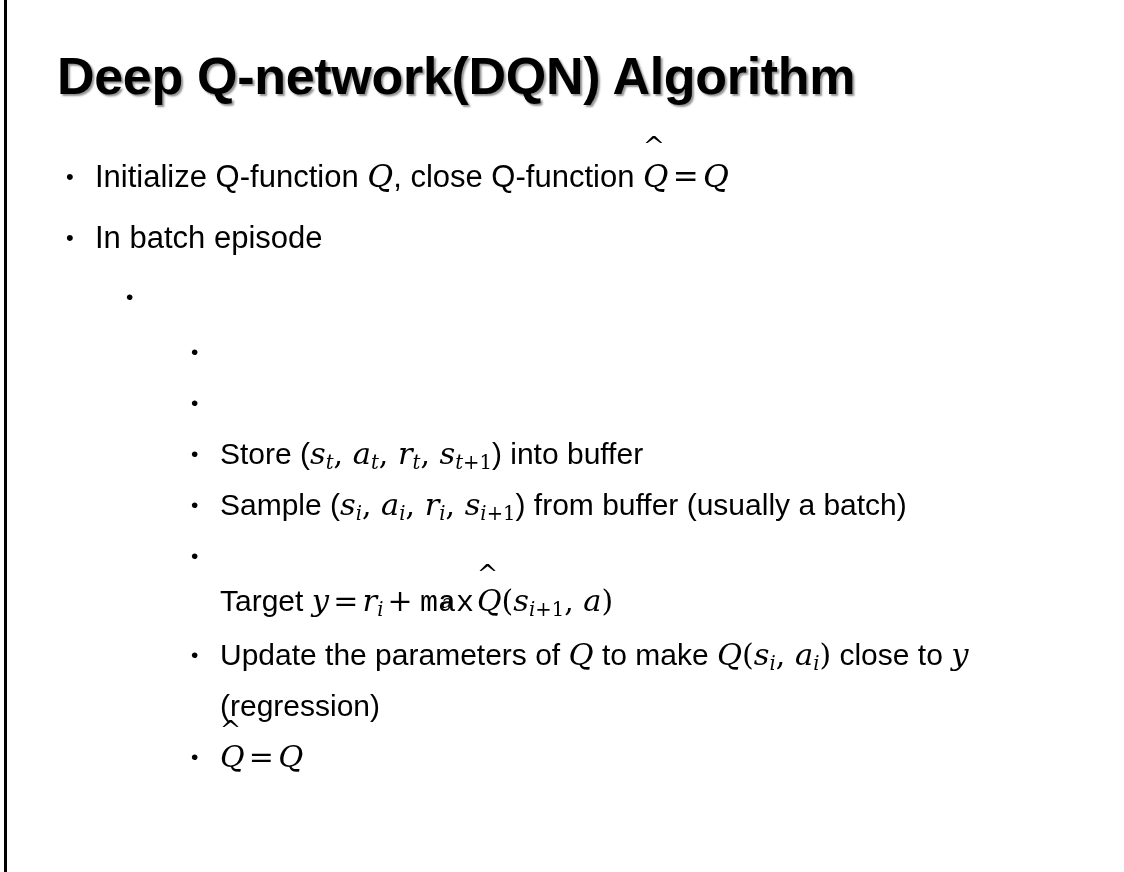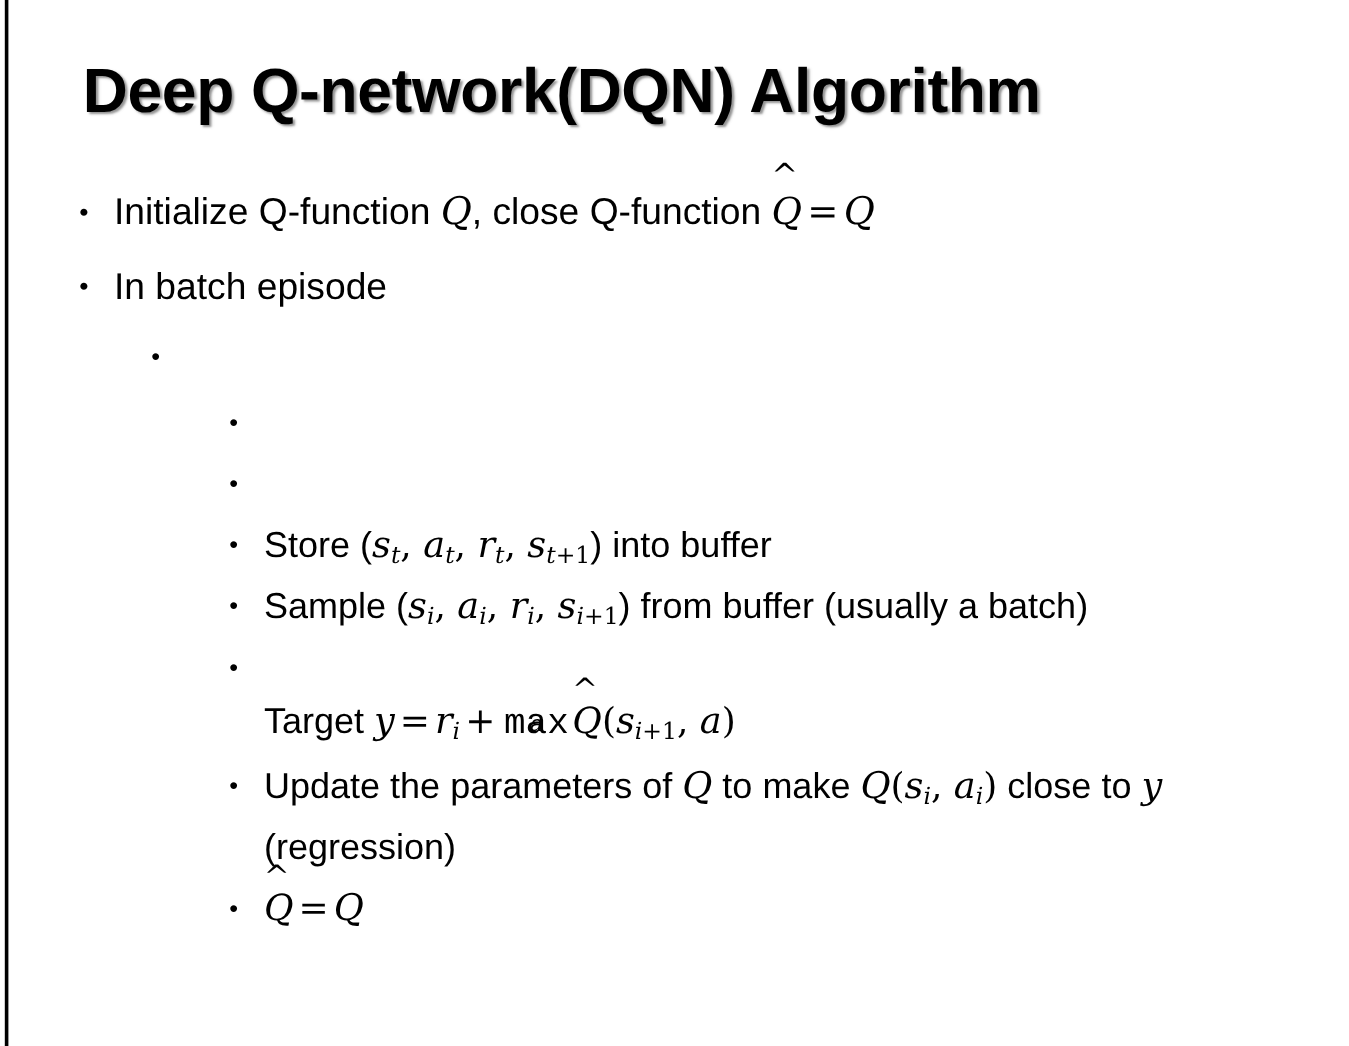--- a/index.html
+++ b/index.html
@@ -23,21 +23,21 @@
     left: 4px;
     top: 0;
     width: 3px;
     height: 872px;
     background: #000000;
   }
 
   
   #title {
     position: absolute;
-    left: 69px;
+    left: 57px;
     top: 48px;
     font-family: "Liberation Sans", sans-serif;
     font-size: 52px;
     font-weight: 700;
     line-height: 1.08;
     color: #000000;
     letter-spacing: -0.3px;
     text-shadow: 2px 2px 2px rgba(110,110,110,0.75);
     white-space: nowrap;
   }

